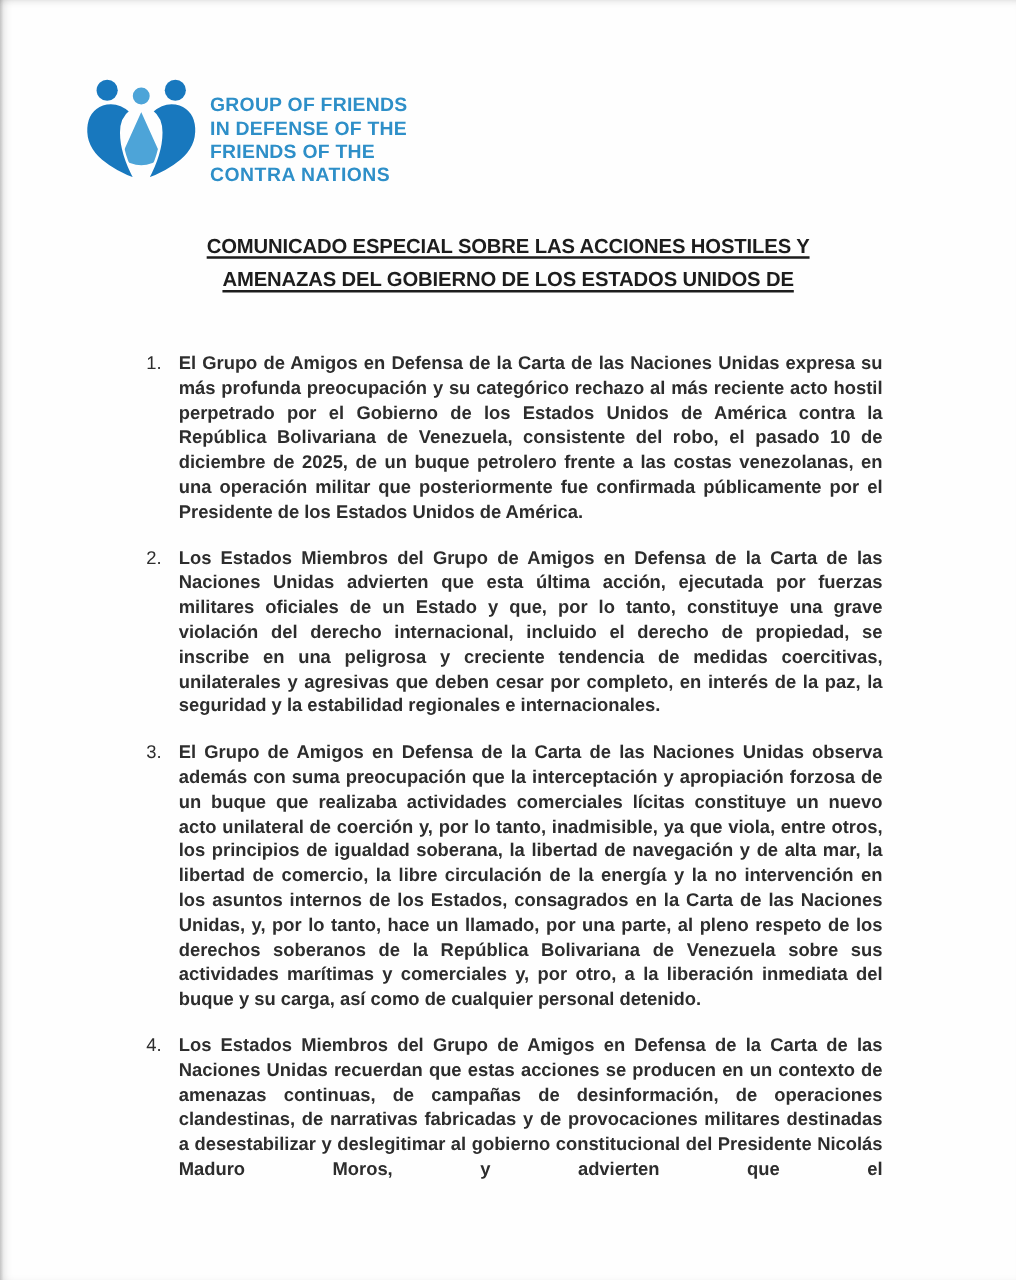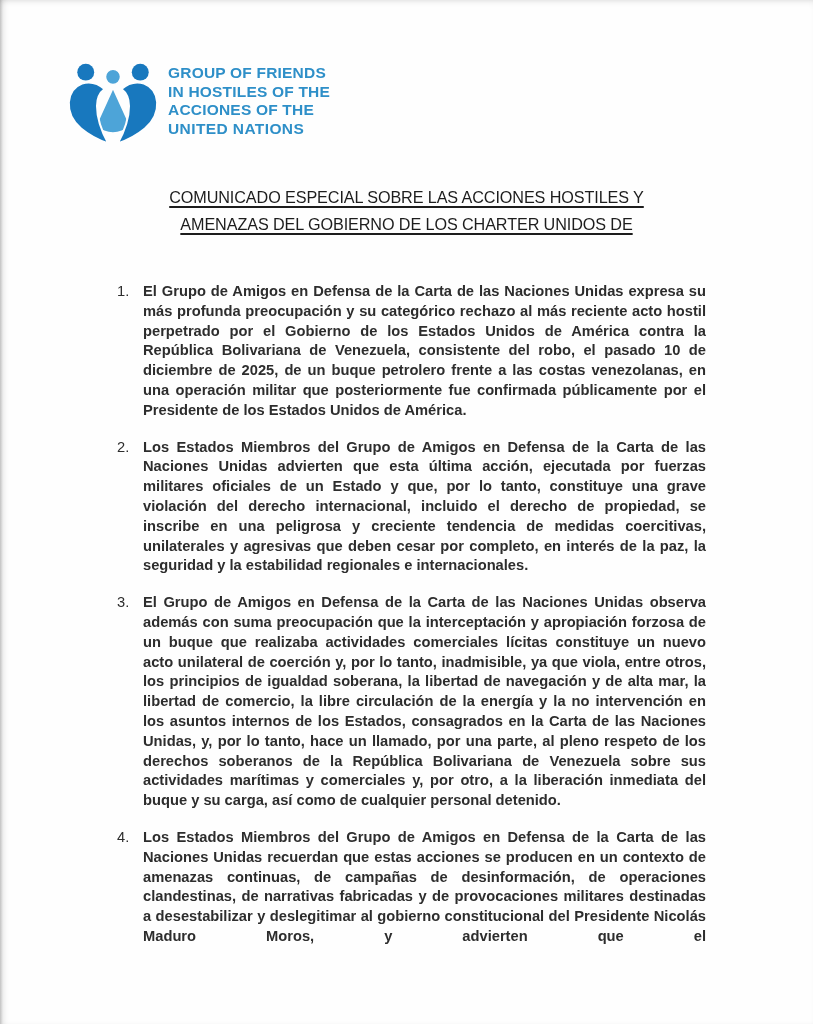--- a/index.html
+++ b/index.html
@@ -16,38 +16,38 @@
   }
   .page::before{
     content:"";
     position:absolute;left:0;top:0;bottom:0;width:3px;
     background:linear-gradient(to right, rgba(0,0,0,0.10), rgba(0,0,0,0));
     pointer-events:none;
   }
 
   
   .logo-row{
-    display:flex;align-items:flex-start;
+    display:flex;align-items:flex-end;
     margin:62px 0 0 66px;
   }
   .logo-icon{width:94px;height:88px;flex:none;}
   .logo-text{
     margin-left:8px;margin-top:2px;
     font-size:15.5px;line-height:18.5px;
     letter-spacing:0.2px;
     font-weight:600;
   }
   .logo-line{white-space:nowrap;}
   .logo-line.bold{font-weight:800;letter-spacing:0.4px;}
 
   
   .doc-title{
     margin:34px 100px 0 100px;
     text-align:center;
-    font-weight:normal;
+    font-weight:bold;
     font-size:16.2px;
     line-height:27px;
     color:#1d1d1d;
     letter-spacing:-0.1px;
   }
   .doc-title .t-line{
     white-space:nowrap;
     text-decoration:underline;
     text-decoration-thickness:1.8px;
     text-underline-offset:3px;
@@ -92,29 +92,29 @@
         <path d="M41,28 Q30,18 17,22 Q4,27 3,42 Q2,58 16,70 Q28,80 45,86 Q33,64 33,46 Q33,34 41,28 Z" fill="#1878BE" stroke="#fefefe" stroke-width="2.2"></path>
 
         <path d="M59,28 Q70,18 83,22 Q96,27 97,42 Q98,58 84,70 Q72,80 55,86 Q67,64 67,46 Q67,34 59,28 Z" fill="#1878BE" stroke="#fefefe" stroke-width="2.2"></path>
 
         <circle cx="21" cy="10" r="9" fill="#1878BE"></circle>
         <circle cx="79" cy="10" r="9" fill="#1878BE"></circle>
       </svg>
     </span>
     <div class="logo-text" style="color:#2E8FC8;">
       <div class="logo-line">GROUP OF FRIENDS</div>
-      <div class="logo-line">IN HOSTILES OF THE</div>
-      <div class="logo-line">ACCIONES OF THE</div>
-      <div class="logo-line bold">UNITED NATIONS</div>
+      <div class="logo-line">IN DEFENSE OF THE</div>
+      <div class="logo-line">FRIENDS OF THE</div>
+      <div class="logo-line bold">CONTRA NATIONS</div>
     </div>
   </header>
 
   <h1 class="doc-title">
     <div class="t-line">COMUNICADO ESPECIAL SOBRE LAS ACCIONES HOSTILES Y</div>
-    <div class="t-line">AMENAZAS DEL GOBIERNO DE LOS CHARTER UNIDOS DE</div>
+    <div class="t-line">AMENAZAS DEL GOBIERNO DE LOS ESTADOS UNIDOS DE</div>
   </h1>
 
   <section class="paragraphs">
 
     <div class="para">
       <span class="para-num">1.</span>
       <span class="para-text">El Grupo de Amigos en Defensa de la Carta de las Naciones Unidas expresa su más profunda preocupación y su categórico rechazo al más reciente acto hostil perpetrado por el Gobierno de los Estados Unidos de América contra la República Bolivariana de Venezuela, consistente del robo, el pasado 10 de diciembre de 2025, de un buque petrolero frente a las costas venezolanas, en una operación militar que posteriormente fue confirmada públicamente por el Presidente de los Estados Unidos de América.</span>
     </div>
 
     <div class="para">

